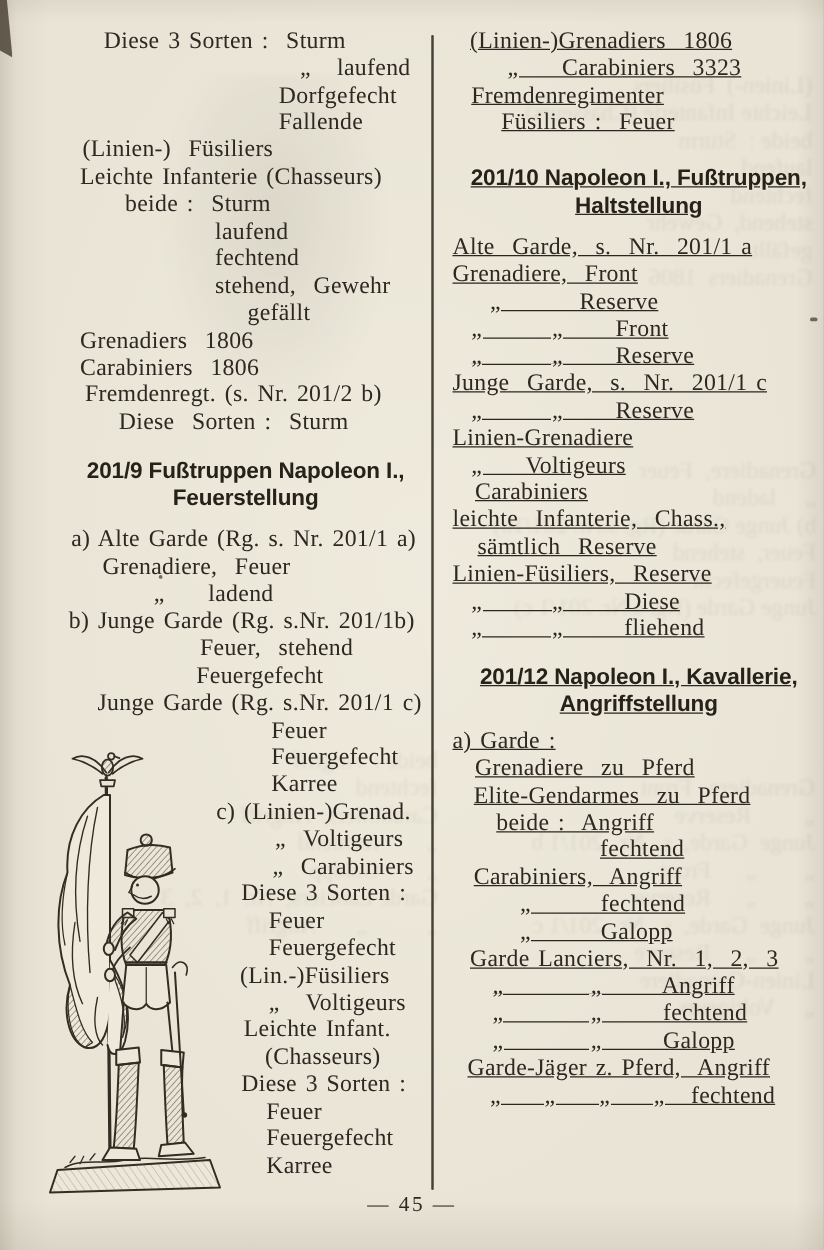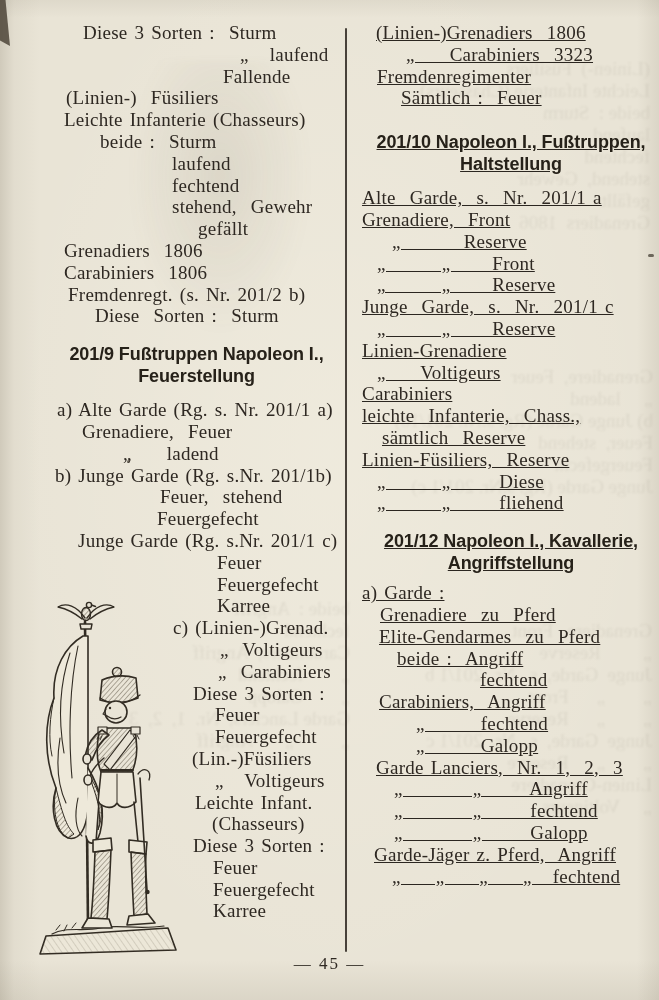--- a/index.html
+++ b/index.html
@@ -100,20 +100,21 @@
       <div>„        Galopp</div>
       <div>Garde Lanciers,  Nr.  1,  2,  3</div>
       <div>„          „       Angriff</div>
     </div>
 
   <div class="divider"></div>
 
   <div class="col col-left">
       <div class="line" style="padding-left: 43px;">Diese 3 Sorten :  Sturm</div>
       <div class="line" style="padding-left: 200px;">„   laufend</div>
+      <div class="line" style="padding-left: 183px;">Dorfgefecht</div>
       <div class="line" style="padding-left: 183px;">Fallende</div>
       <div class="line" style="padding-left: 26px;">(Linien-)  Füsiliers</div>
       <div class="line" style="padding-left: 24px;">Leichte Infanterie (Chasseurs)</div>
       <div class="line" style="padding-left: 60px;">beide :  Sturm</div>
       <div class="line" style="padding-left: 132px;">laufend</div>
       <div class="line" style="padding-left: 132px;">fechtend</div>
       <div class="line" style="padding-left: 132px;">stehend,  Gewehr</div>
       <div class="line" style="padding-left: 158px;">gefällt</div>
       <div class="line" style="padding-left: 24px;">Grenadiers  1806</div>
       <div class="line" style="padding-left: 24px;">Carabiniers  1806</div>
@@ -145,35 +146,35 @@
       <div class="line" style="padding-left: 172px;">(Chasseurs)</div>
       <div class="line" style="padding-left: 153px;">Diese 3 Sorten :</div>
       <div class="line" style="padding-left: 173px;">Feuer</div>
       <div class="line" style="padding-left: 173px;">Feuergefecht</div>
       <div class="line" style="padding-left: 173px;">Karree</div>
     </div>
   <div class="col col-right">
       <div class="line" style="padding-left: 14px;">(Linien-)Grenadiers  1806</div>
       <div class="line" style="padding-left: 44px;">„     Carabiniers  3323</div>
       <div class="line" style="padding-left: 15px;">Fremdenregimenter</div>
-      <div class="line" style="padding-left: 39px;">Sämtlich :  Feuer</div>
+      <div class="line" style="padding-left: 39px;">Füsiliers :  Feuer</div>
       <div class="heading heading-a">
         <div>201/10 Napoleon I., Fußtruppen,</div>
         <div>Haltstellung</div>
       </div>
       <div class="line" style="padding-left: 0px;">Alte  Garde,  s.  Nr.  201/1 a</div>
       <div class="line" style="padding-left: 0px;">Grenadiere,  Front</div>
       <div class="line" style="padding-left: 30px;">„         Reserve</div>
       <div class="line" style="padding-left: 15px;">„        „      Front</div>
       <div class="line" style="padding-left: 15px;">„        „      Reserve</div>
       <div class="line" style="padding-left: 0px;">Junge  Garde,  s.  Nr.  201/1 c</div>
       <div class="line" style="padding-left: 15px;">„        „      Reserve</div>
       <div class="line" style="padding-left: 0px;">Linien-Grenadiere</div>
       <div class="line" style="padding-left: 15px;">„     Voltigeurs</div>
-      <div class="line" style="padding-left: 0px;">Carabiniers</div>
+      <div class="line" style="padding-left: 0px; margin-left: 18px;">Carabiniers</div>
       <div class="line" style="padding-left: 0px;">leichte  Infanterie,  Chass.,</div>
       <div class="line" style="padding-left: 20px;">sämtlich  Reserve</div>
       <div class="line" style="padding-left: 0px;">Linien-Füsiliers,  Reserve</div>
       <div class="line" style="padding-left: 15px;">„        „       Diese</div>
       <div class="line" style="padding-left: 15px;">„        „       fliehend</div>
       <div class="heading heading-b">
         <div>201/12 Napoleon I., Kavallerie,</div>
         <div>Angriffstellung</div>
       </div>
       <div class="line" style="padding-left: 0px;">a) Garde :</div>

